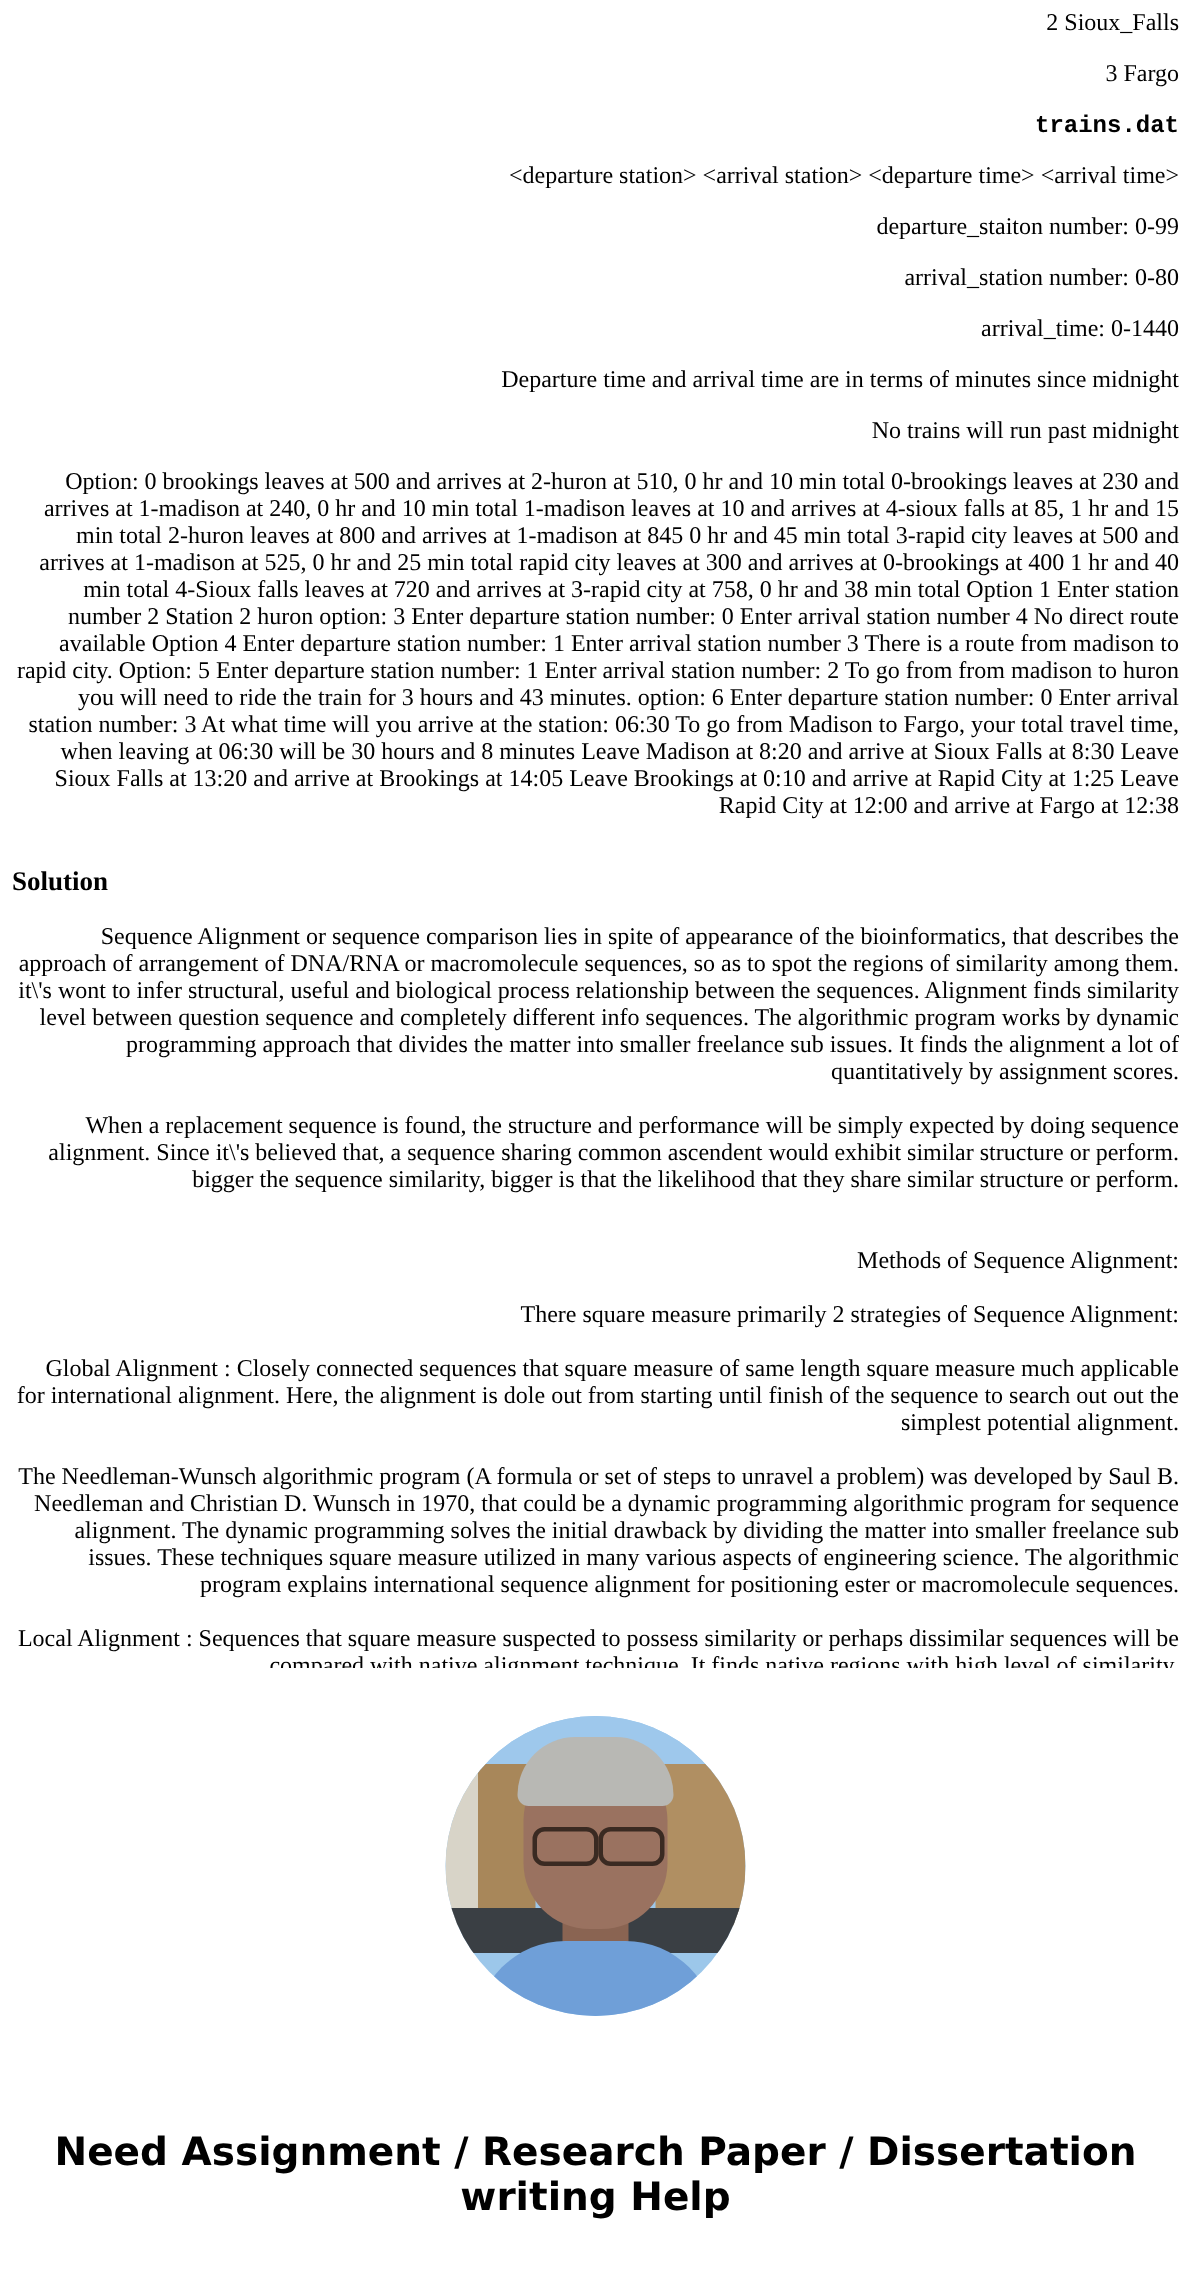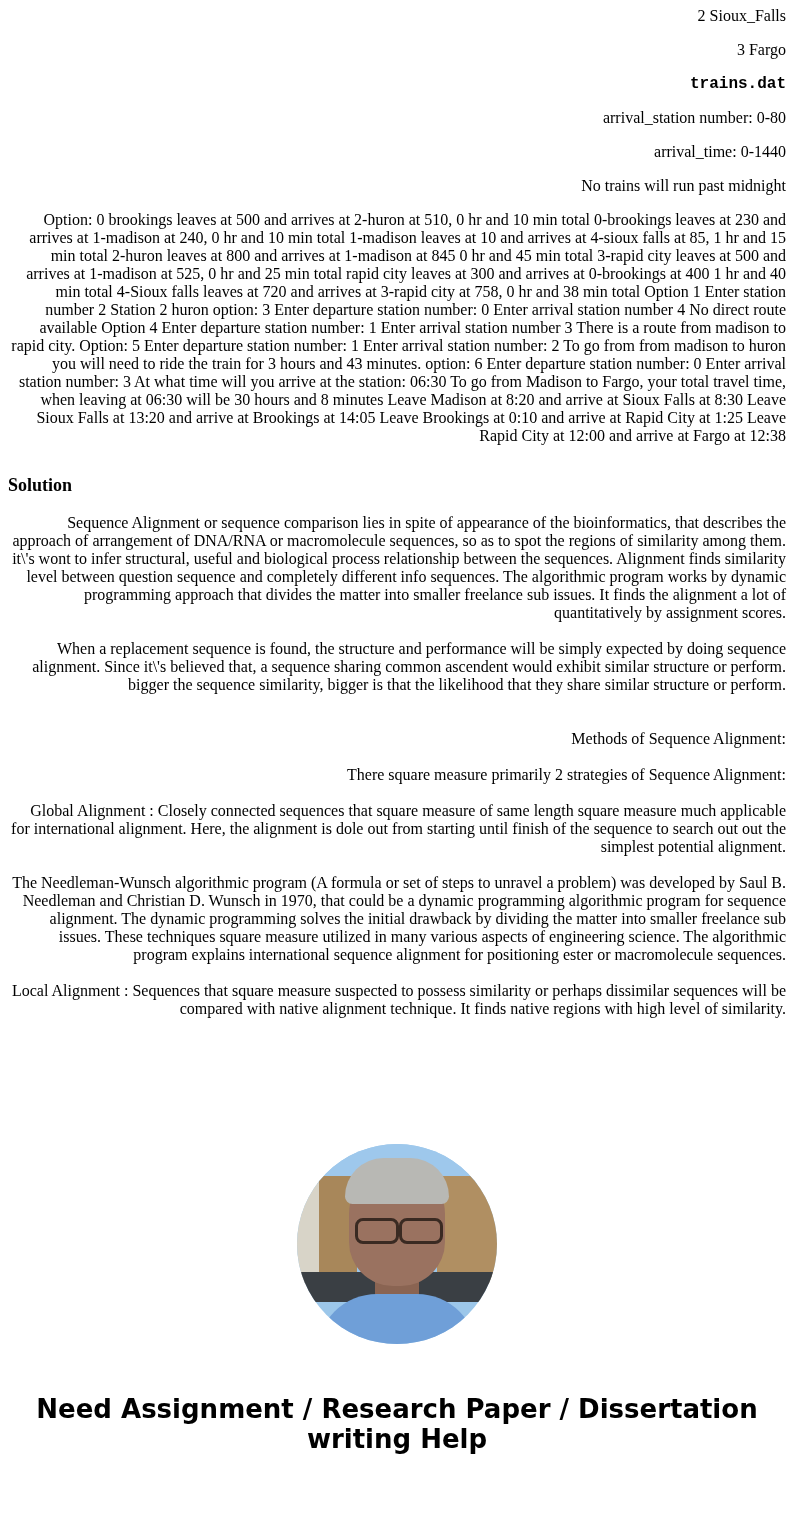--- a/index.html
+++ b/index.html
@@ -63,33 +63,36 @@
     .avatar .hair { position: absolute; left: 48px; top: 14px; width: 104px; height: 46px; background: #b8b8b4; border-radius: 52px 52px 10px 10px; }
     .avatar .glasses-l, .avatar .glasses-r { position: absolute; top: 74px; width: 38px; height: 20px; border: 3px solid #3a2a22; border-radius: 8px; }
     .avatar .glasses-l { left: 58px; }
     .avatar .glasses-r { left: 102px; }
     .footer {
       text-align: center;
       font-family: "DejaVu Sans", sans-serif;
       font-weight: bold;
       font-size: 26px;
       line-height: 30px;
-      margin-top: 50px;
+      margin-top: 76px;
       padding: 0 20px;
     }
   </style>
 </head>
 <body>
 
 <div class="content">
   <p>2 Sioux_Falls</p>
   <p>3 Fargo</p>
   <p class="bold">trains.dat</p>
+  <p>&lt;departure station&gt; &lt;arrival station&gt; &lt;departure time&gt; &lt;arrival time&gt;</p>
+  <p>departure_staiton number: 0-99</p>
   <p>arrival_station number: 0-80</p>
   <p>arrival_time: 0-1440</p>
+  <p>Departure time and arrival time are in terms of minutes since midnight</p>
   <p>No trains will run past midnight</p>
   <p>Option: 0 brookings leaves at 500 and arrives at 2-huron at 510, 0 hr and 10 min total 0-brookings leaves at 230 and arrives at 1-madison at 240, 0 hr and 10 min total 1-madison leaves at 10 and arrives at 4-sioux falls at 85, 1 hr and 15 min total 2-huron leaves at 800 and arrives at 1-madison at 845 0 hr and 45 min total 3-rapid city leaves at 500 and arrives at 1-madison at 525, 0 hr and 25 min total rapid city leaves at 300 and arrives at 0-brookings at 400 1 hr and 40 min total 4-Sioux falls leaves at 720 and arrives at 3-rapid city at 758, 0 hr and 38 min total Option 1 Enter station number 2 Station 2 huron option: 3 Enter departure station number: 0 Enter arrival station number 4 No direct route available Option 4 Enter departure station number: 1 Enter arrival station number 3 There is a route from madison to rapid city. Option: 5 Enter departure station number: 1 Enter arrival station number: 2 To go from from madison to huron you will need to ride the train for 3 hours and 43 minutes. option: 6 Enter departure station number: 0 Enter arrival station number: 3 At what time will you arrive at the station: 06:30 To go from Madison to Fargo, your total travel time, when leaving at 06:30 will be 30 hours and 8 minutes Leave Madison at 8:20 and arrive at Sioux Falls at 8:30 Leave Sioux Falls at 13:20 and arrive at Brookings at 14:05 Leave Brookings at 0:10 and arrive at Rapid City at 1:25 Leave Rapid City at 12:00 and arrive at Fargo at 12:38</p>
 
   <h3>Solution</h3>
   <p class="pre-wrap">Sequence Alignment or sequence comparison lies in spite of appearance of the bioinformatics, that describes the approach of arrangement of DNA/RNA or macromolecule sequences, so as to spot the regions of similarity among them. it\'s wont to infer structural, useful and biological process relationship between the sequences. Alignment finds similarity level between question sequence and completely different info sequences. The algorithmic program works by dynamic programming approach that divides the matter into smaller freelance sub issues. It finds the alignment a lot of quantitatively by assignment scores.
 
 When a replacement sequence is found, the structure and performance will be simply expected by doing sequence alignment. Since it\'s believed that, a sequence sharing common ascendent would exhibit similar structure or perform. bigger the sequence similarity, bigger is that the likelihood that they share similar structure or perform.
 
 
 Methods of Sequence Alignment:

